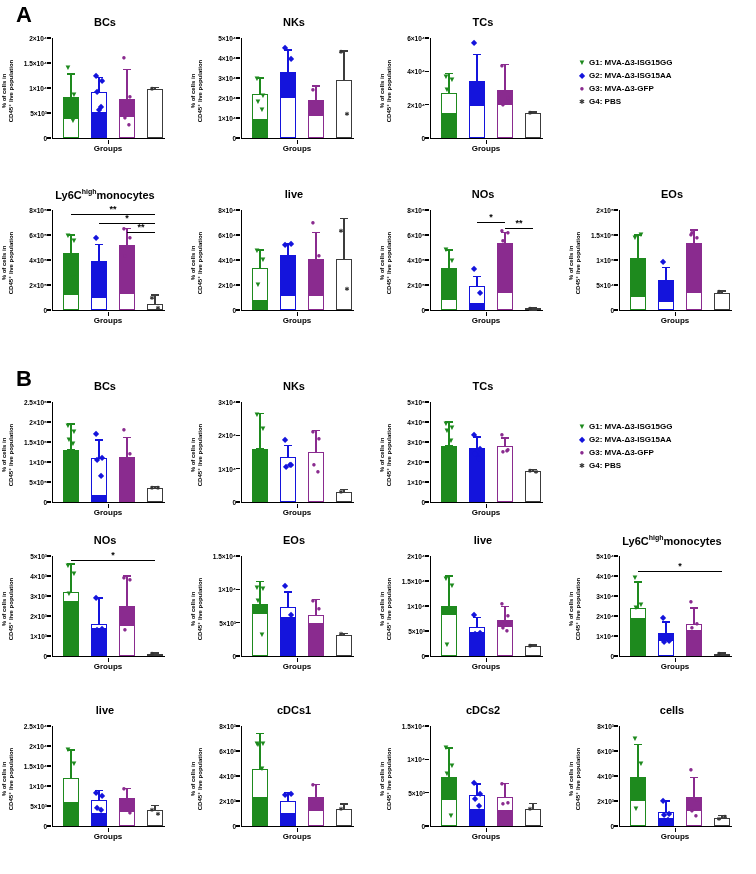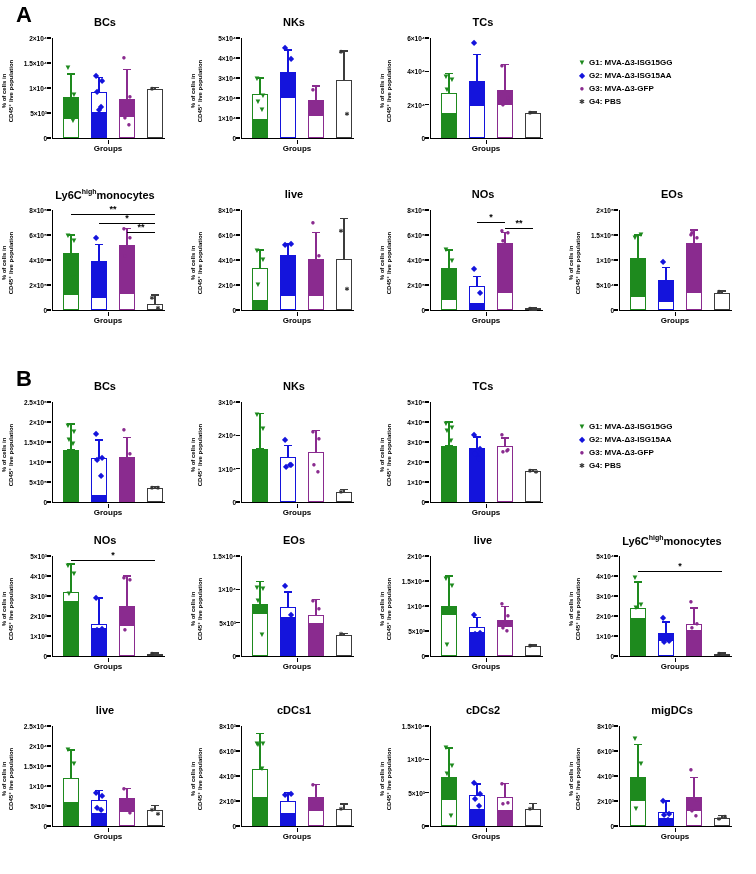--- a/index.html
+++ b/index.html
@@ -1016,21 +1016,21 @@
         <div class="errline" style="left: 101.4px; bottom: 12px; height: 10.6667px; background: rgb(60, 60, 60);"></div>
         <div class="errcap" style="left: 98px; bottom: 11.4px; background: rgb(60, 60, 60);"></div>
         <div class="errcap" style="left: 98px; bottom: 22.0667px; background: rgb(60, 60, 60);"></div>
         <div class="bar" style="left: 94px; width: 16px; height: 16.6667px; border: 1.5px solid rgb(60, 60, 60);"></div>
         <span class="pt" style="left: 99px; bottom: 16.6667px; color: rgb(51, 51, 51); font-size: 6px;">✱</span>
       </div>
       <div class="xtick" style="left: 108px; top: 123.5px;"></div>
       <div class="xlab">Groups</div>
     </div>
     <div class="chart" style="left: 567px; top: 704px;">
-      <div class="ctitle">migDCs</div>
+      <div class="ctitle">cells</div>
       <div class="ylab">
         <div class="yl">
           <div>% of cells in</div>
           <div>CD45⁺ live population</div>
         </div>
       </div>
       <div class="plot">
         <div class="tickmark" style="bottom: -0.5px;"></div>
         <div class="ticklabel" style="bottom: -4px;">0</div>
         <div class="tickmark" style="bottom: 24.5px;"></div>

